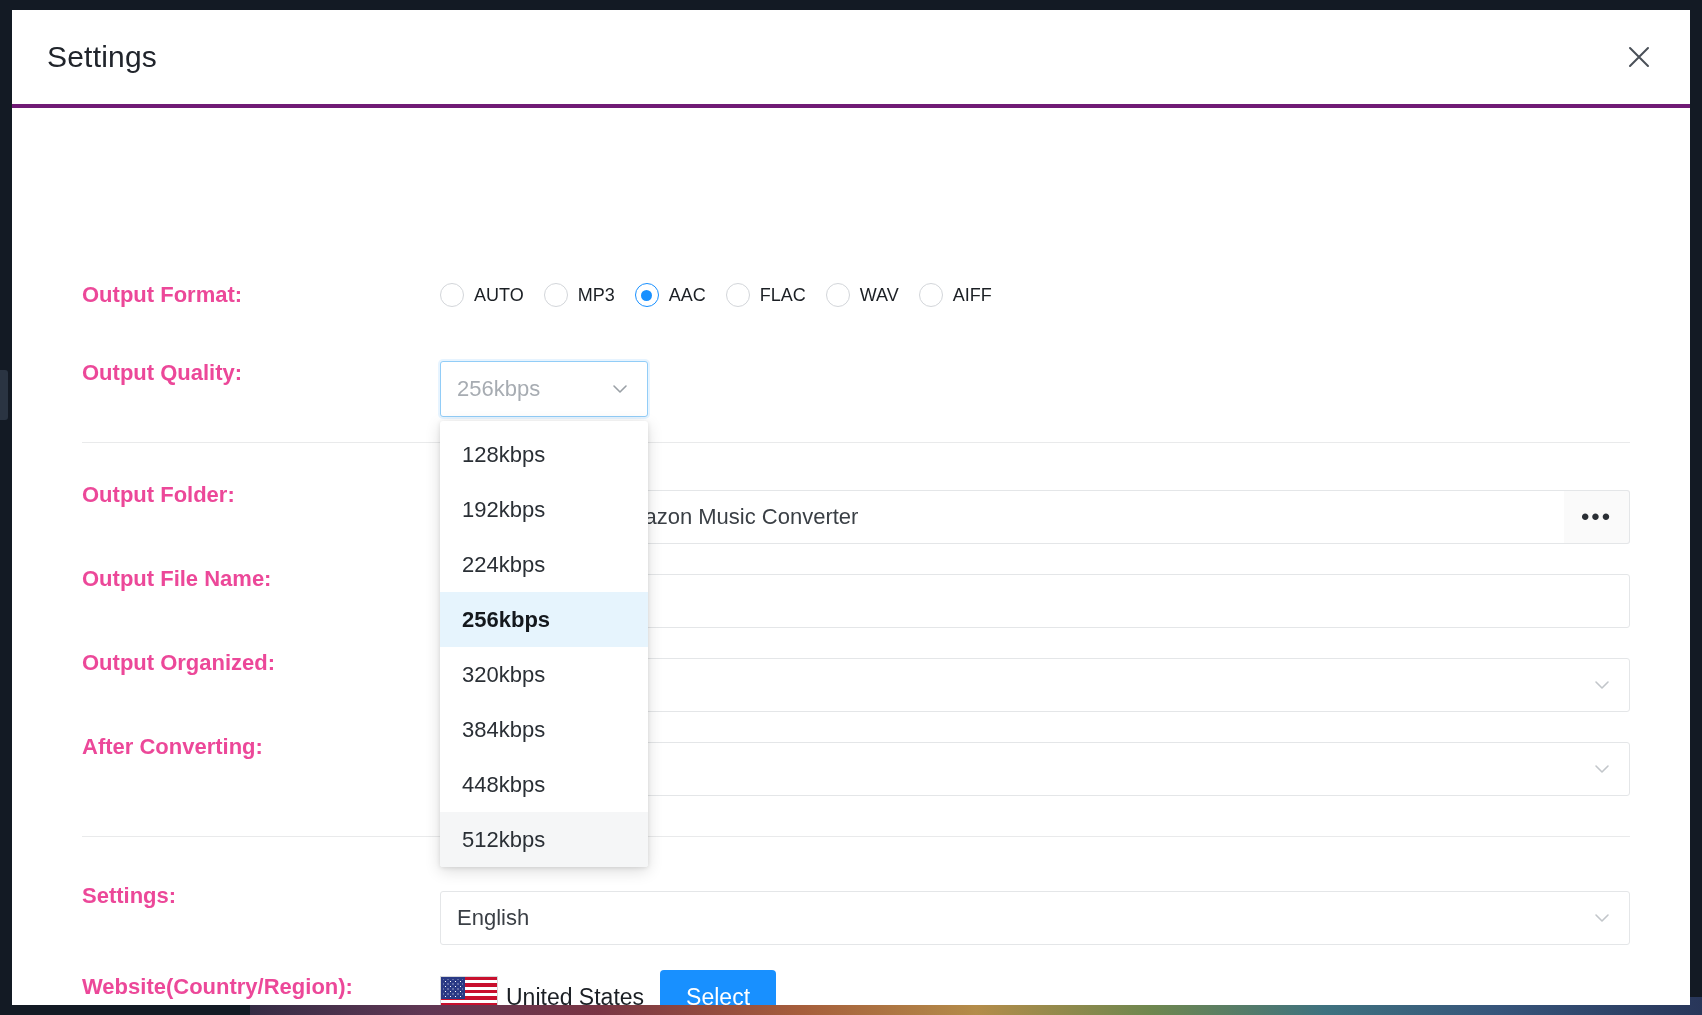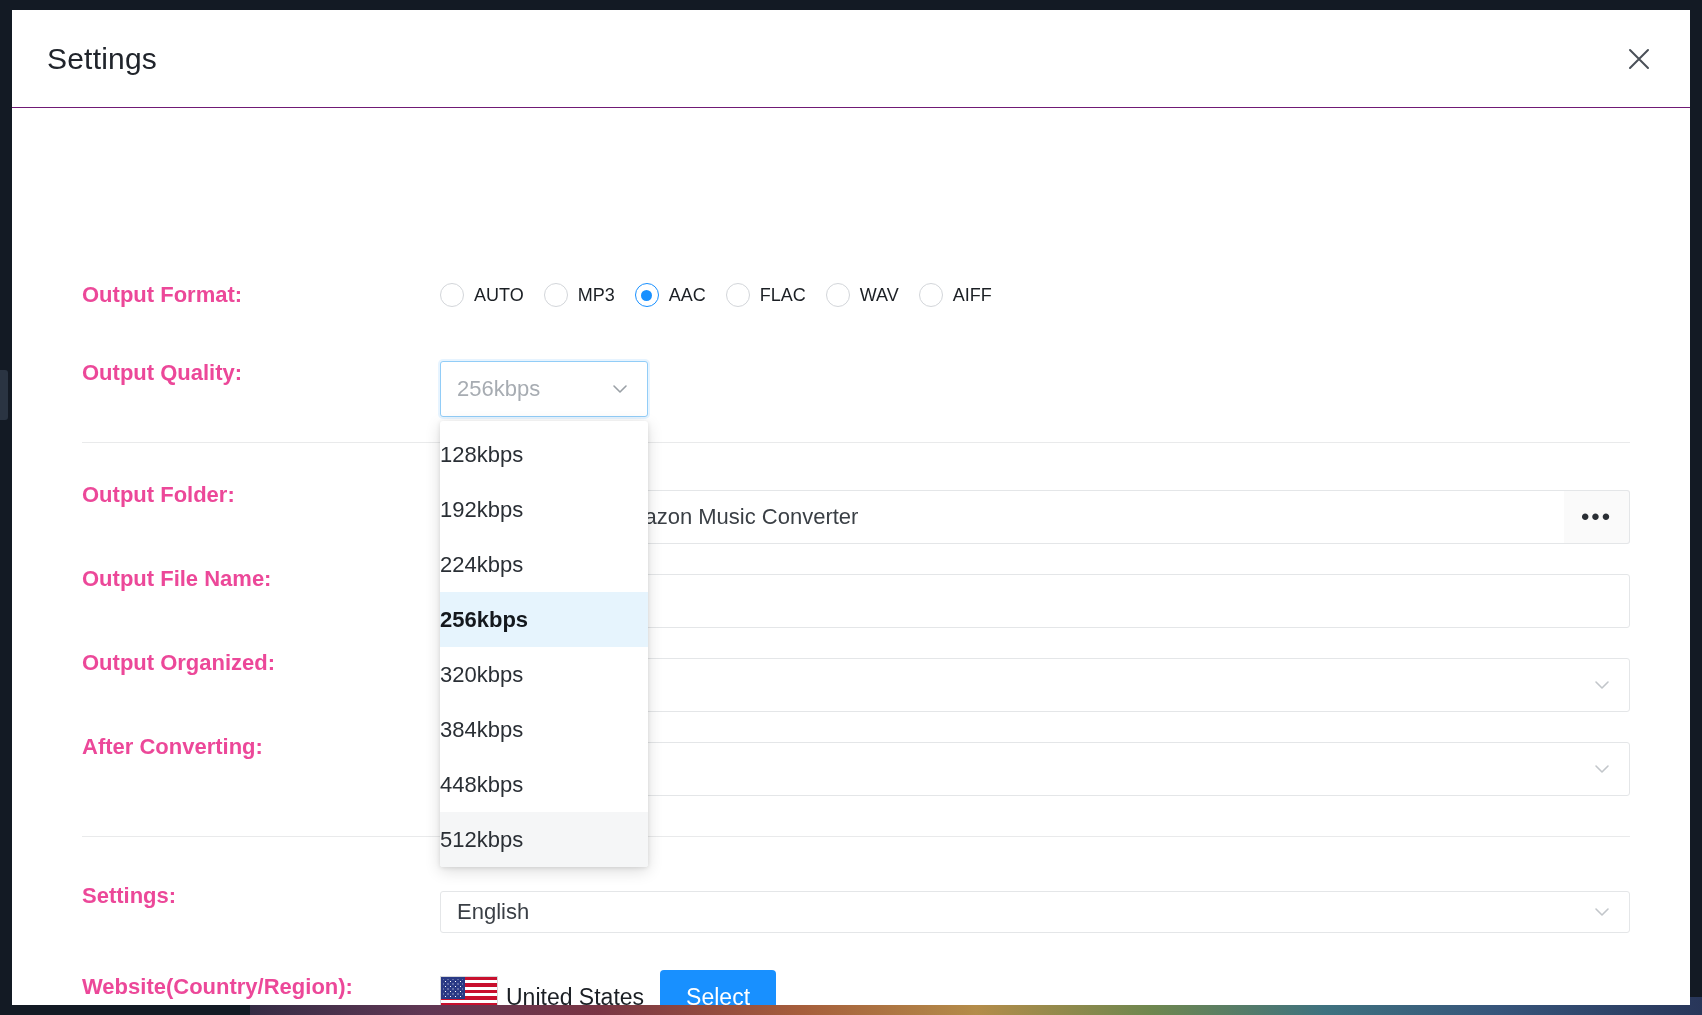--- a/index.html
+++ b/index.html
@@ -45,21 +45,21 @@
     top: 10px;
     width: 1678px;
     height: 995px;
     background: #ffffff;
     overflow: hidden;
   }
 
   .title-bar {
     position: relative;
     height: 98px;
-    border-bottom: 1px solid #701a75;
+    border-bottom: 4px solid #701a75;
     background: #fff;
   }
   .title-text {
     position: absolute;
     left: 35px;
     top: 50%;
     transform: translateY(-50%);
     font-size: 30px;
     color: #20242b;
     font-weight: 400;
@@ -193,20 +193,21 @@
     border-radius: 3px;
     box-shadow: 0 4px 16px rgba(0,0,0,.14), 0 1px 4px rgba(0,0,0,.10);
     padding: 6px 0 0 0;
     z-index: 40;
     overflow: hidden;
   }
   .dd-item {
     height: 55px;
     display: flex;
     align-items: center;
+    padding-left: 22px;
     font-size: 22px;
     color: #2a2f35;
     cursor: pointer;
     background: #fff;
   }
   .dd-item.selected {
     background: #e6f4fd;
     font-weight: 700;
     color: #14181d;
   }
@@ -257,21 +258,21 @@
   #afterconv-field {
     left: 428px;
     top: 634px;
     width: 1190px;
     height: 54px;
   }
   #language-field {
     left: 428px;
     top: 783px;
     width: 1190px;
-    height: 42px;
+    height: 54px;
   }
 
   .divider {
     position: absolute;
     left: 70px;
     width: 1548px;
     height: 1px;
     background: #e9eaeb;
   }
   #divider-top { top: 334px; }

